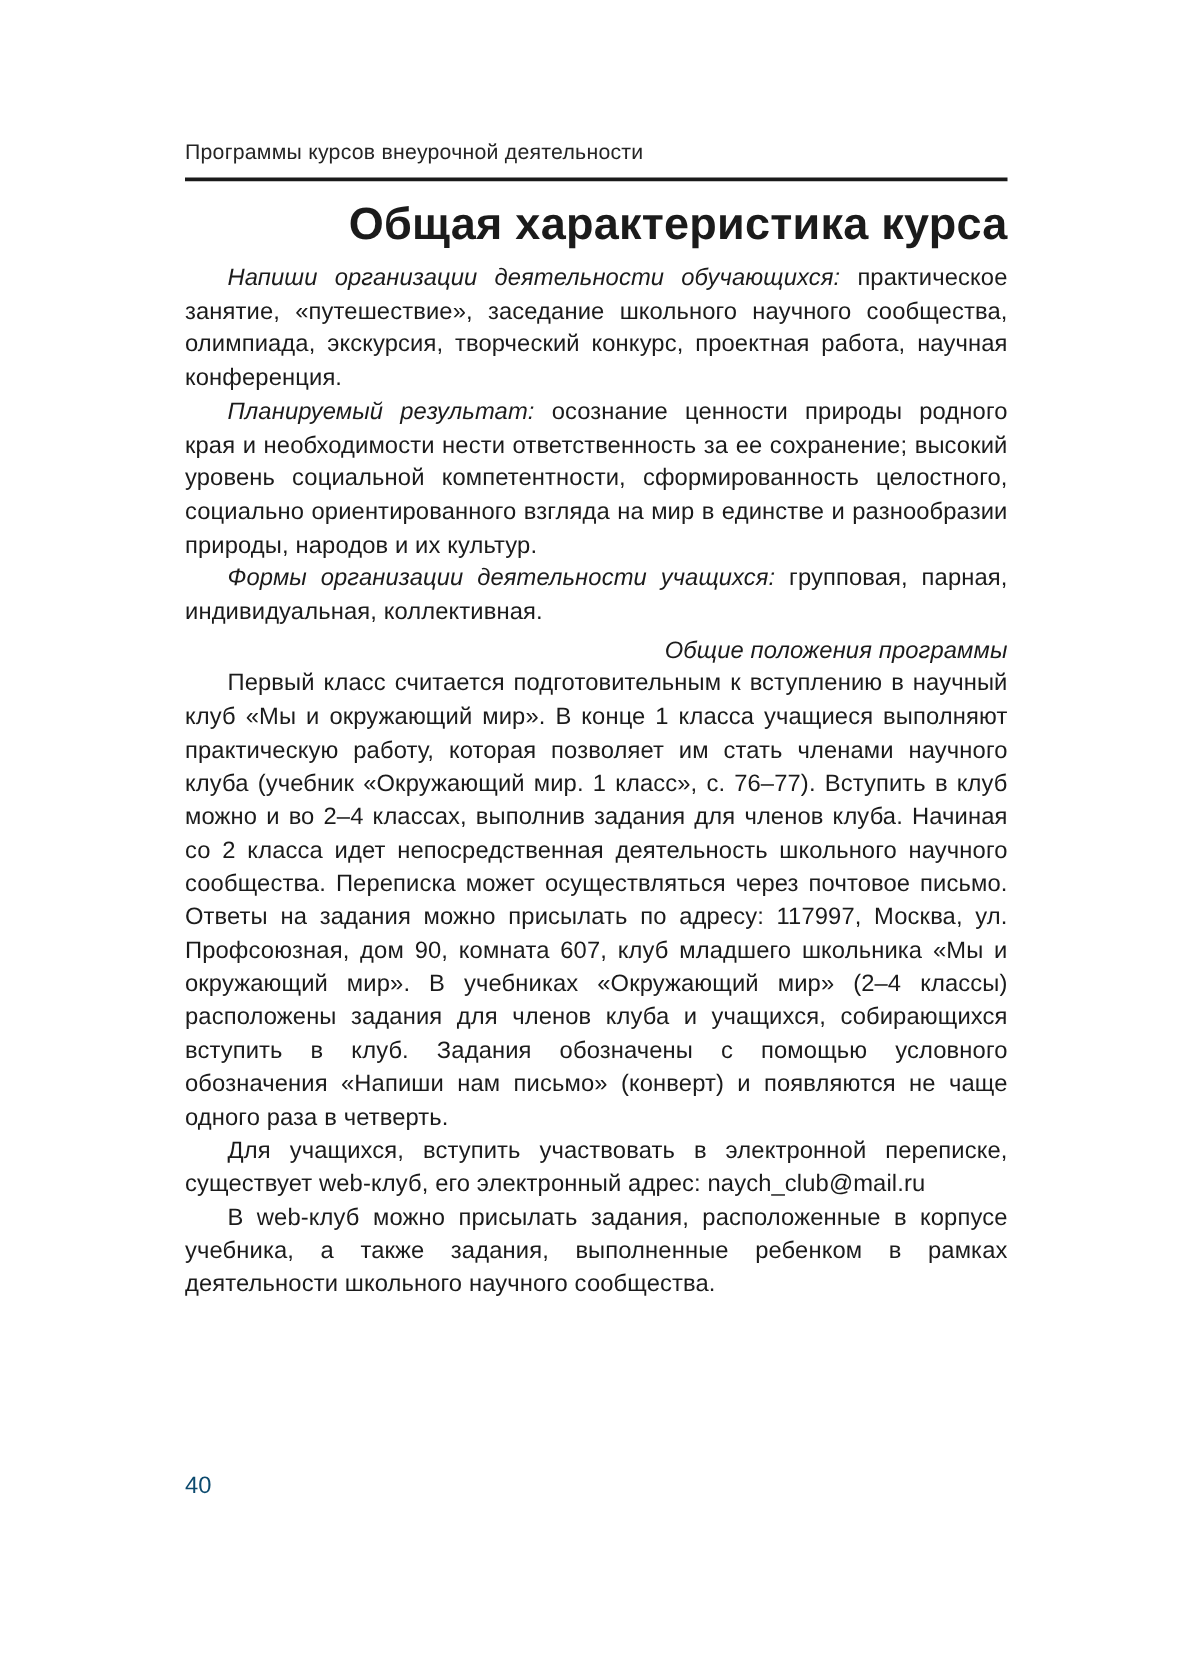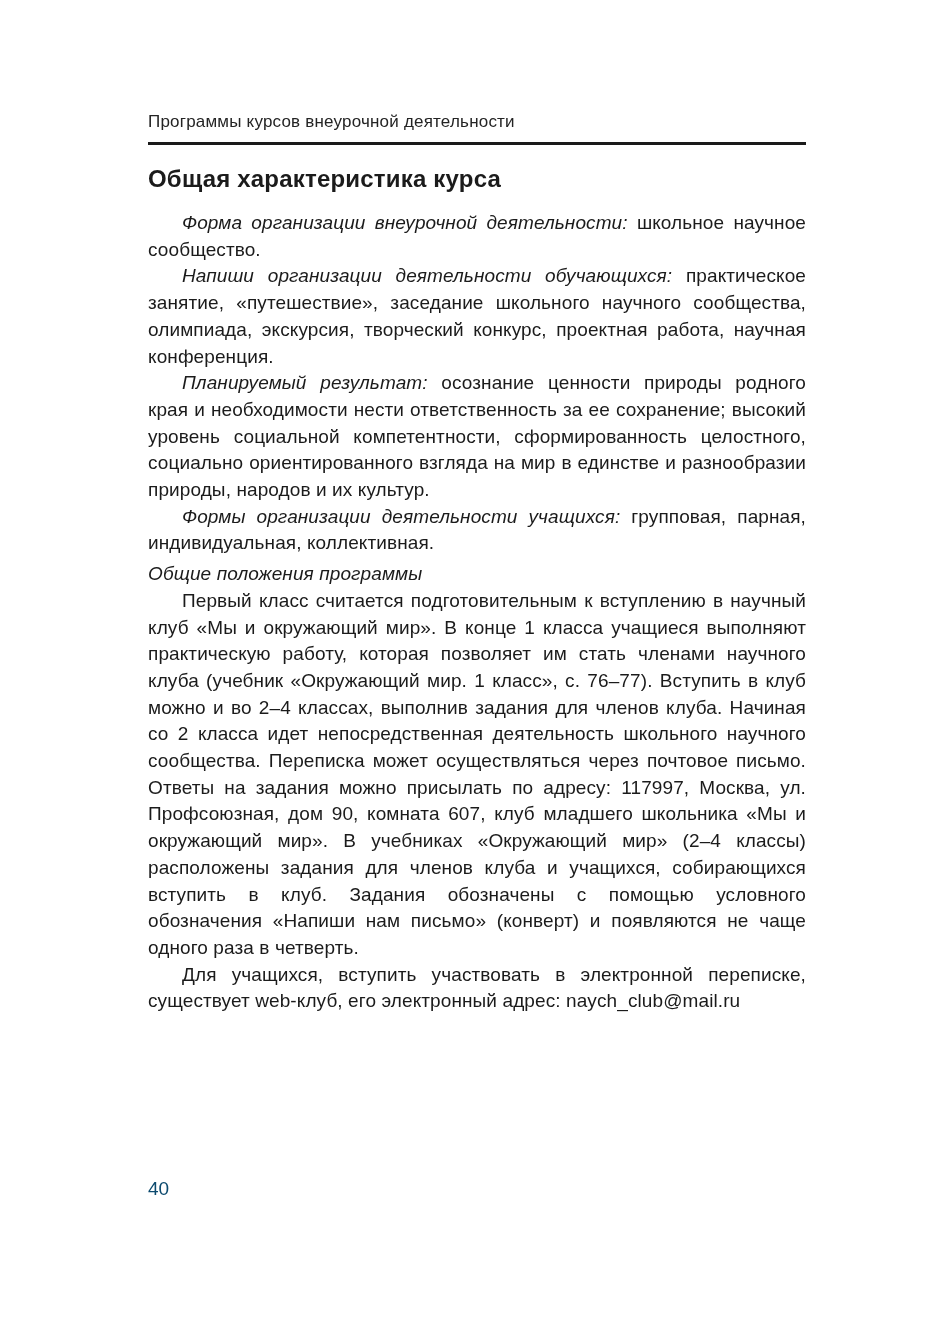--- a/index.html
+++ b/index.html
@@ -28,24 +28,24 @@
     letter-spacing: 0.2px;
     color: #242424;
   }
   .rule {
     height: 0;
     border-top: 3px solid #1a1a1a;
     margin-top: 10px;
   }
   .page-title {
     margin: 20px 0 0 0;
-    font-size: 24px;
+    font-size: 36px;
     line-height: 28px;
     font-weight: bold;
-    text-align: left;
+    text-align: right;
     letter-spacing: 0.2px;
     color: #1b1b1b;
   }
   .body-text {
     margin-top: 17px;
     font-size: 19px;
     line-height: 26.7px;
     text-align: justify;
     letter-spacing: 0.1px;
     hyphens: auto;
@@ -53,21 +53,21 @@
   }
   .body-text p {
     margin: 0;
     text-indent: 34px;
   }
   .lead {
     font-style: italic;
   }
   .section-subtitle {
     text-indent: 0 !important;
-    text-align: left;
+    text-align: right;
     font-style: italic;
     margin-top: 4px !important;
   }
   .page-number {
     position: absolute;
     left: 148px;
     top: 1178px;
     font-size: 19px;
     color: #0c4a6e;
   }
@@ -79,33 +79,33 @@
   <div class="content">
 
     <div class="running-header">Программы курсов внеурочной деятельности</div>
 
     <div class="rule"></div>
 
     <h1 class="page-title">Общая характеристика курса</h1>
 
     <div class="body-text">
 
-      <p><span class="lead">Форма организации внеурочной деятельности:</span> <span>школьное научное сообщество.</span></p>
 
       <p><span class="lead">Напиши организации деятельности обучающихся:</span> <span>практическое занятие, «путешествие», заседание школьного научного сообщества, олимпиада, экскурсия, творческий конкурс, проектная работа, научная конференция.</span></p>
 
       <p><span class="lead">Планируемый результат:</span> <span>осознание ценности природы родного края и необходимости нести ответственность за ее сохранение; высокий уровень социальной компетентности, сформированность целостного, социально ориентированного взгляда на мир в единстве и разнообразии природы, народов и их культур.</span></p>
 
       <p><span class="lead">Формы организации деятельности учащихся:</span> <span>групповая, парная, индивидуальная, коллективная.</span></p>
 
 
       <p class="section-subtitle">Общие положения программы</p>
 
       <p><span>Первый класс считается подготовительным к вступлению в научный клуб «Мы и окружающий мир». В конце 1 класса учащиеся выполняют практическую работу, которая позволяет им стать членами научного клуба (учебник «Окружающий мир. 1 класс», с. 76–77). Вступить в клуб можно и во 2–4 классах, выполнив задания для членов клуба. Начиная со 2 класса идет непосредственная деятельность школьного научного сообщества. Переписка может осуществляться через почтовое письмо. Ответы на задания можно присылать по адресу: 117997, Москва, ул. Профсоюзная, дом 90, комната 607, клуб младшего школьника «Мы и окружающий мир». В учебниках «Окружающий мир» (2–4 классы) расположены задания для членов клуба и учащихся, собирающихся вступить в клуб. Задания обозначены с помощью условного обозначения «Напиши нам письмо» (конверт) и появляются не чаще одного раза в четверть.</span></p>
 
       <p><span>Для учащихся, вступить участвовать в электронной переписке, существует web-клуб, его электронный адрес:</span> <span>naych_club@</span><wbr><span>mail.ru</span></p>
 
+      <p><span>В web-клуб можно присылать задания, расположенные в корпусе учебника, а также задания, выполненные ребенком в рамках деятельности школьного научного сообщества.</span></p>
 
     </div>
   </div>
 
   <div class="page-number">40</div>
 </div>
 
 </body></html>

